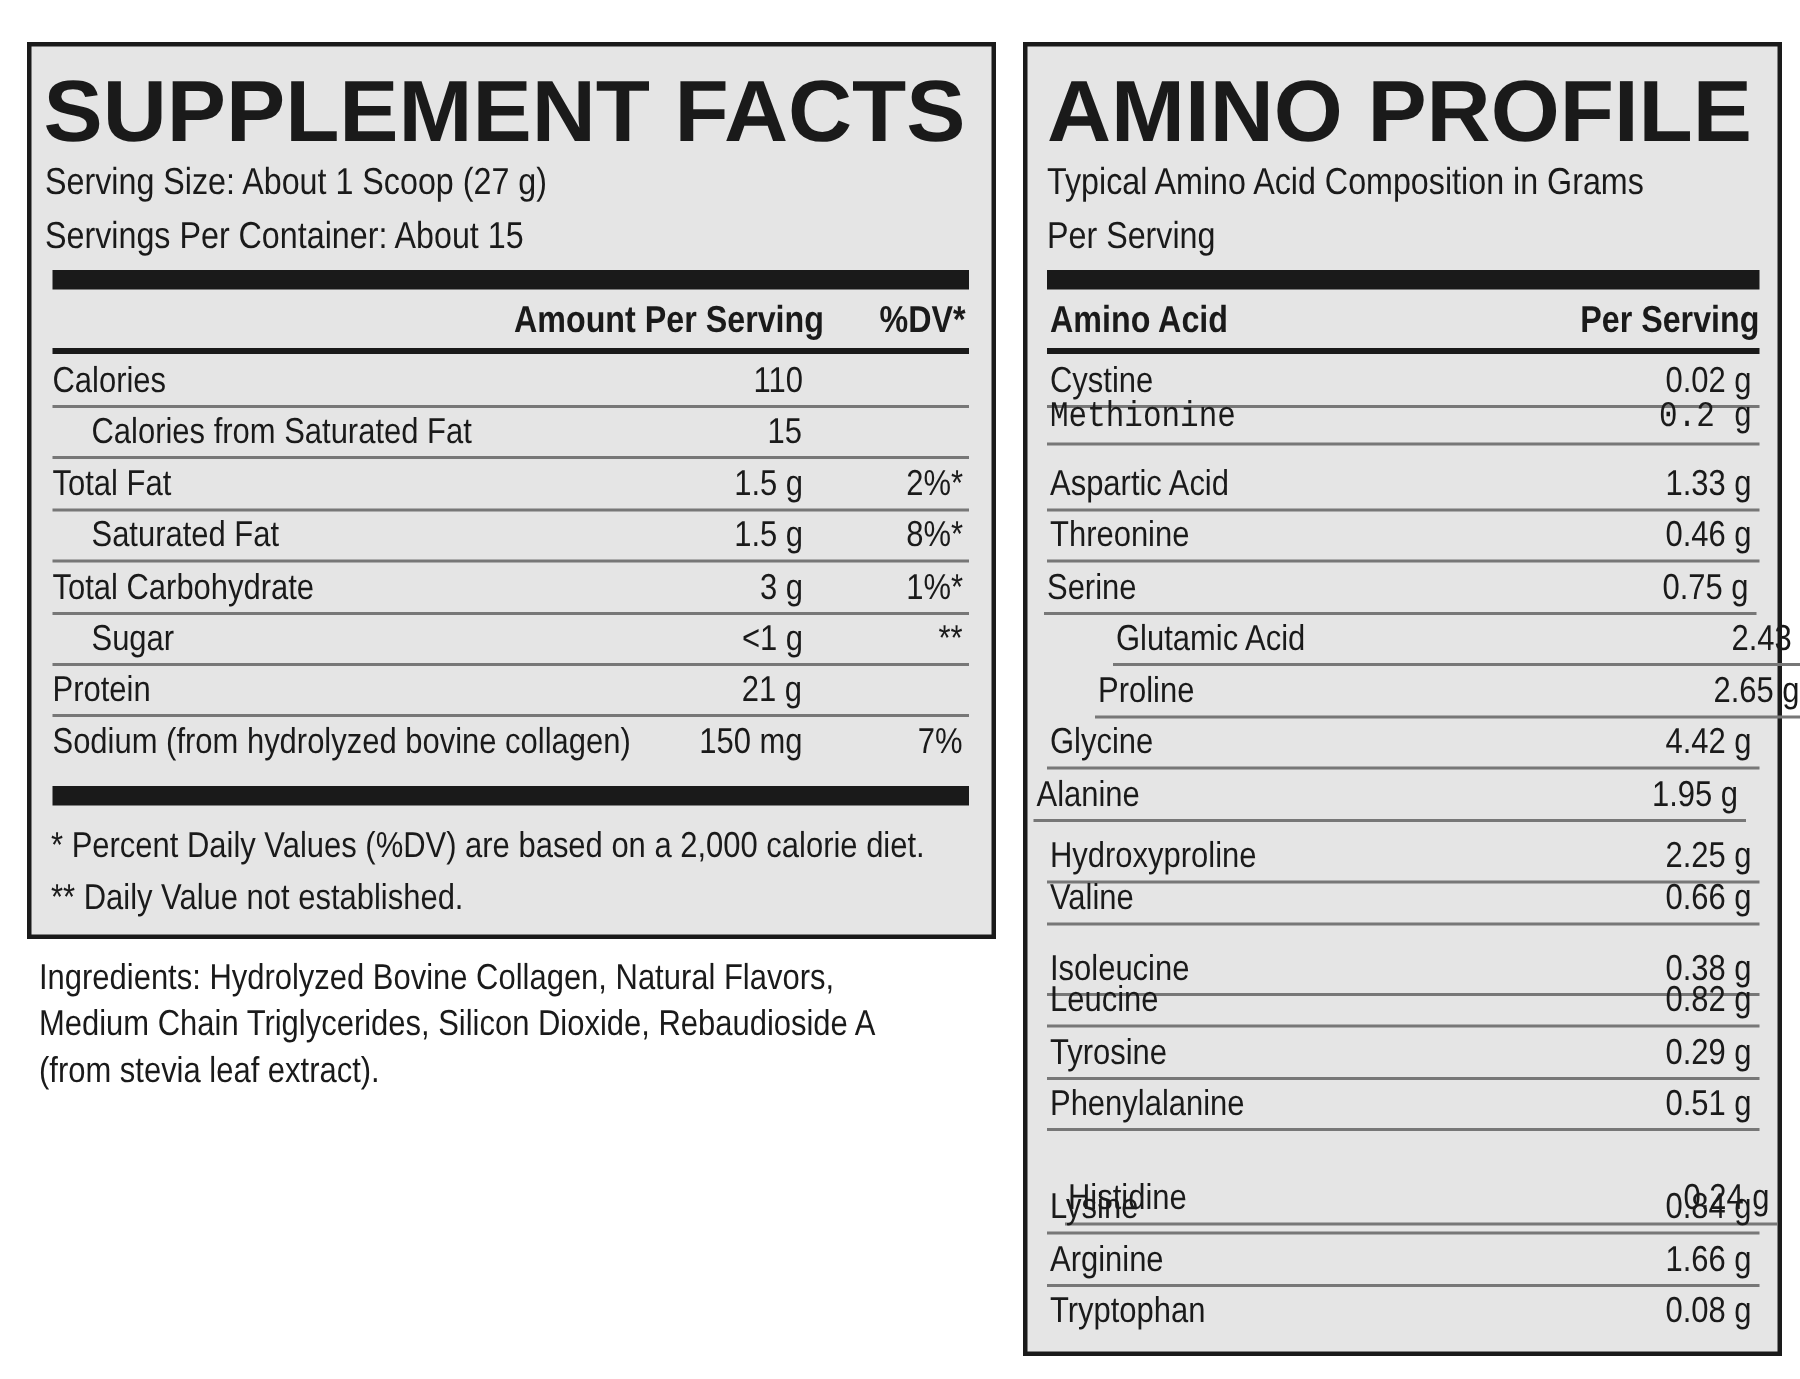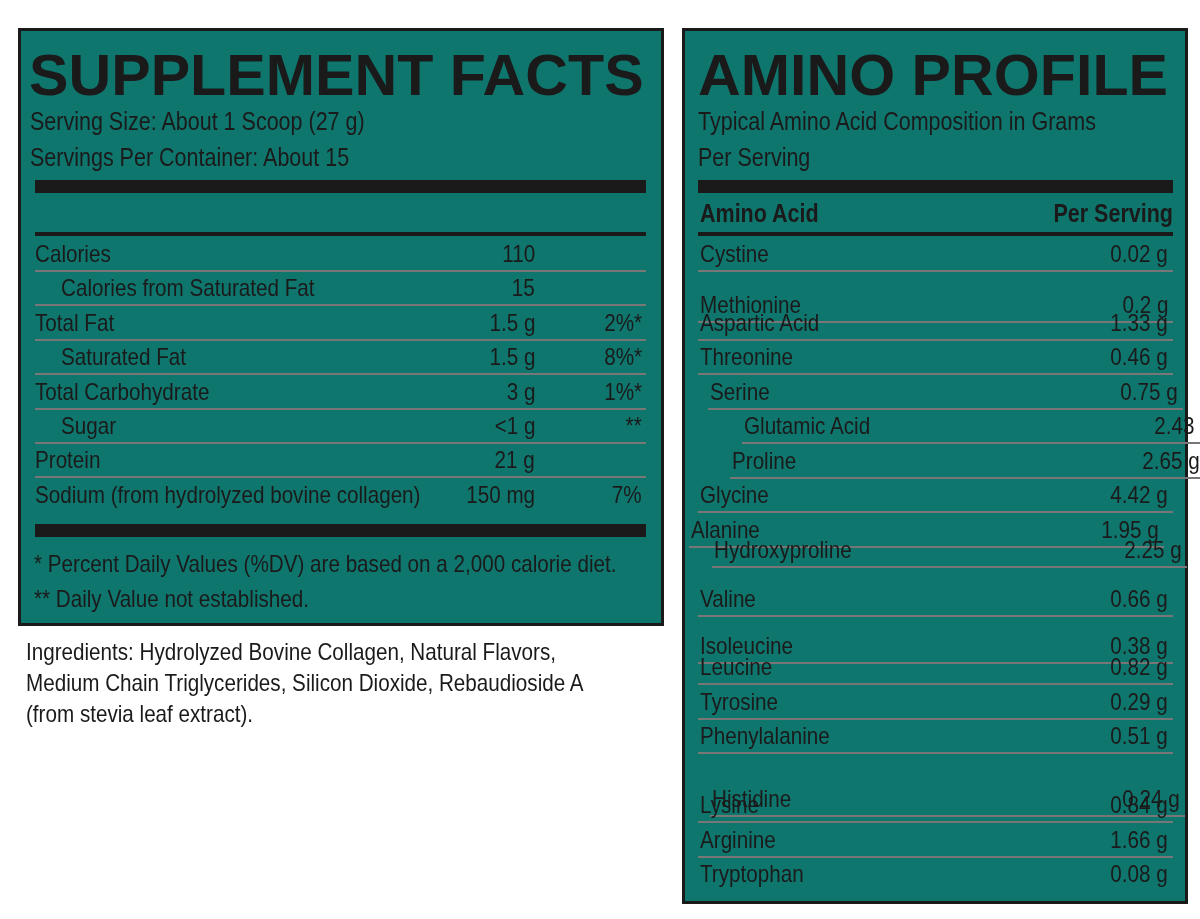--- a/index.html
+++ b/index.html
@@ -1,17 +1,17 @@
 <!DOCTYPE html>
 <html><head>
 <meta charset="utf-8">
 <style>
   html, body { margin:0; padding:0; background:#ffffff; }
   body { width:1200px; height:919px; position:relative; overflow:hidden; font-family:"Liberation Sans", sans-serif; color:#1a1a1a; }
-  .panel { position:absolute; border:3px solid #1a1a1a; box-sizing:border-box; background:#0f766e; }
+  .panel { position:absolute; border:3px solid #1a1a1a; box-sizing:border-box; background:#e5e5e5; }
   #supp { left:18px; top:28px; width:646px; height:598px; }
   #amino { left:682px; top:28px; width:506px; height:876px; }
   .title { position:absolute; font-weight:900; font-size:58px; letter-spacing:0px; line-height:1; white-space:nowrap; transform:scaleX(1.02); transform-origin:left top; }
   .sub { position:absolute; font-size:25px; line-height:36px; white-space:nowrap; transform:scaleX(0.86); transform-origin:left top; }
   .thickbar { position:absolute; height:13px; background:#1a1a1a; }
   .medbar { position:absolute; height:4px; background:#1a1a1a; }
   .row { position:absolute; height:34px; border-bottom:2px solid #777; box-sizing:border-box; }
   .row.last { border-bottom:none; }
   .cell { position:absolute; top:0; font-size:24px; line-height:32px; white-space:nowrap; }
   .lbl { transform:scaleX(0.86); transform-origin:left center; }
@@ -22,20 +22,24 @@
 </style>
 </head>
 <body>
 
 <div id="supp" class="panel">
   <div class="title" style="left:8px;top:15px;">SUPPLEMENT FACTS</div>
   <div class="sub" style="left:9px;top:72px;">Serving Size: About 1 Scoop (27 g)</div>
   <div class="sub" style="left:9px;top:108px;">Servings Per Container: About 15</div>
   <div class="thickbar" style="left:14px;top:149px;width:611px;"></div>
 
+  <div style="position:absolute;left:14px;top:164px;width:611px;height:40px;">
+    <div class="cell hdr num" style="right:97px;line-height:36px;">Amount Per Serving</div>
+    <div class="cell hdr num" style="right:2px;line-height:36px;">%DV*</div>
+  </div>
   <div class="medbar" style="left:14px;top:201px;width:611px;"></div>
 
   <div id="supp-rows">
       <div class="row" style="left: 14px; width: 611px; top: 207px;">
         <div class="cell lbl" style="left: 0px;">Calories</div>
         <div class="cell num" style="right: 111px;">110</div>
         <div class="cell num" style="right: 4px;"></div>
       </div>
       <div class="row" style="left: 14px; width: 611px; top: 241.4px;">
         <div class="cell lbl" style="left: 26px;">Calories from Saturated Fat</div>
@@ -95,53 +99,53 @@
     <div class="cell hdr lbl" style="left:2px;line-height:36px;">Amino Acid</div>
     <div class="cell hdr num" style="right:0px;line-height:36px;">Per Serving</div>
   </div>
   <div class="medbar" style="left:13px;top:201px;width:475px;"></div>
 
   <div id="amino-rows">
       <div class="row" style="left: 13px; width: 475px; top: 207px;">
         <div class="cell lbl" style="left: 2px;">Cystine</div>
         <div class="cell num" style="right: 5px;">0.02 g</div>
       </div>
-      <div class="row" style="left: 13px; width: 475px; top: 258px;">
+      <div class="row" style="left: 13px; width: 475px; top: 232px; font-family: Liberation Mono, monospace;">
         <div class="cell lbl" style="left: 2px;">Methionine</div>
         <div class="cell num" style="right: 5px;">0.2 g</div>
       </div>
       <div class="row" style="left: 13px; width: 475px; top: 275.9px;">
         <div class="cell lbl" style="left: 2px;">Aspartic Acid</div>
         <div class="cell num" style="right: 5px;">1.33 g</div>
       </div>
       <div class="row" style="left: 13px; width: 475px; top: 310.35px;">
         <div class="cell lbl" style="left: 2px;">Threonine</div>
         <div class="cell num" style="right: 5px;">0.46 g</div>
       </div>
-      <div class="row" style="left: 23px; width: 475px; top: 344.8px;">
+      <div class="row" style="left: 11px; width: 475px; top: 344.8px;">
         <div class="cell lbl" style="left: 2px;">Serine</div>
         <div class="cell num" style="right: 5px;">0.75 g</div>
       </div>
       <div class="row" style="left: 13px; width: 475px; top: 379.25px; margin-left: 44px;">
         <div class="cell lbl" style="left: 2px;">Glutamic Acid</div>
         <div class="cell num" style="right: 5px;">2.43 g</div>
       </div>
       <div class="row" style="left: 13px; width: 475px; top: 413.7px; margin-left: 32px;">
         <div class="cell lbl" style="left: 2px;">Proline</div>
         <div class="cell num" style="right: 5px;">2.65 g</div>
       </div>
       <div class="row" style="left: 13px; width: 475px; top: 448.15px;">
         <div class="cell lbl" style="left: 2px;">Glycine</div>
         <div class="cell num" style="right: 5px;">4.42 g</div>
       </div>
       <div class="row" style="left: 4px; width: 475px; top: 482.6px;">
         <div class="cell lbl" style="left: 2px;">Alanine</div>
         <div class="cell num" style="right: 5px;">1.95 g</div>
       </div>
-      <div class="row" style="left: 13px; width: 475px; top: 503px; margin-left: 14px;">
+      <div class="row" style="left: 13px; width: 475px; top: 524px;">
         <div class="cell lbl" style="left: 2px;">Hydroxyproline</div>
         <div class="cell num" style="right: 5px;">2.25 g</div>
       </div>
       <div class="row" style="left: 13px; width: 475px; top: 551.5px;">
         <div class="cell lbl" style="left: 2px;">Valine</div>
         <div class="cell num" style="right: 5px;">0.66 g</div>
       </div>
       <div class="row" style="left: 13px; width: 475px; top: 599px;">
         <div class="cell lbl" style="left: 2px;">Isoleucine</div>
         <div class="cell num" style="right: 5px;">0.38 g</div>

